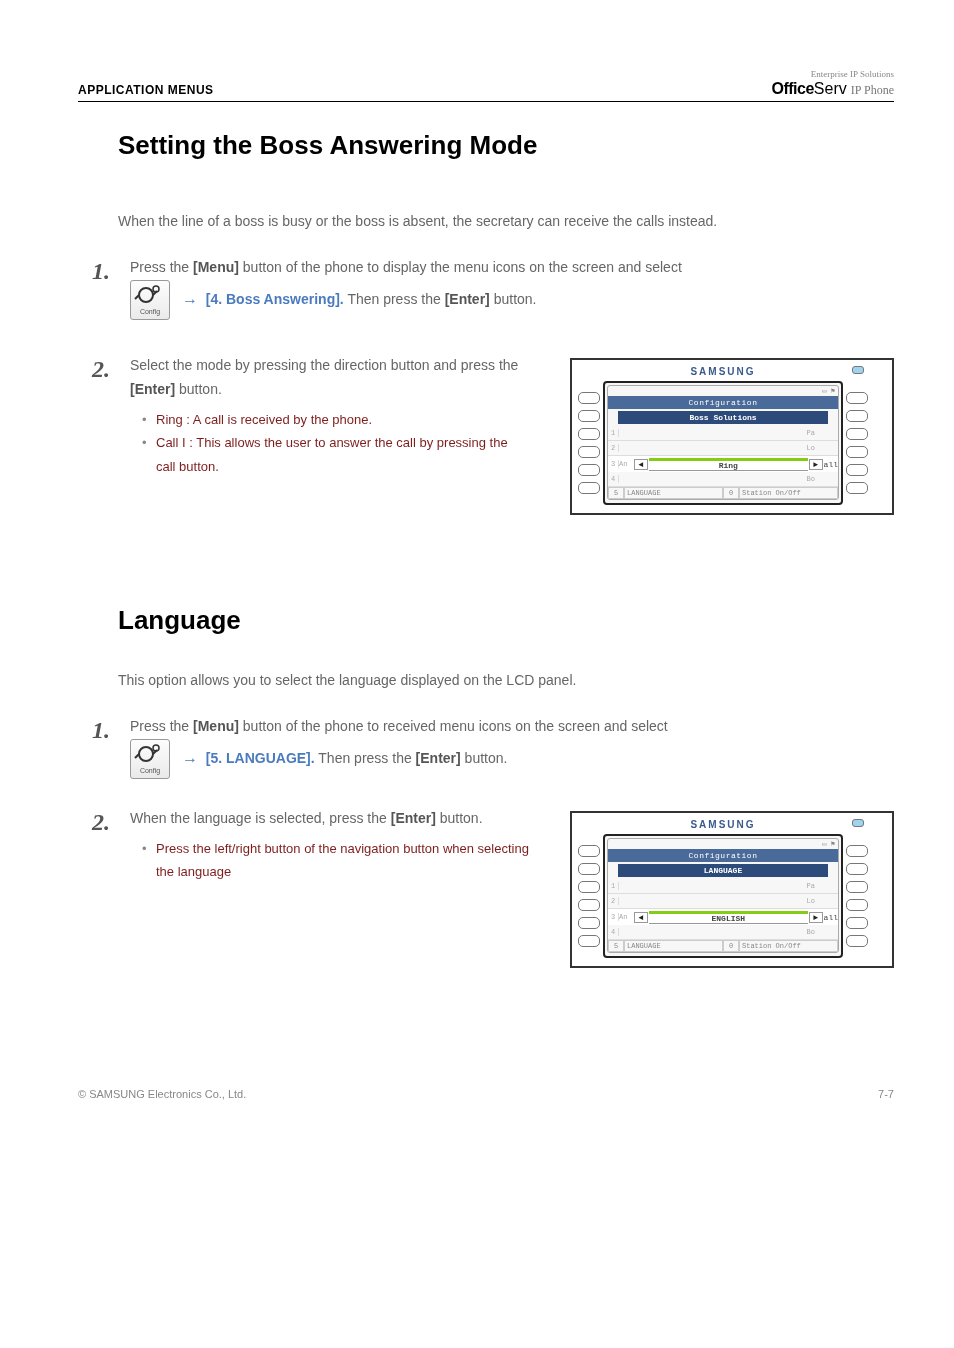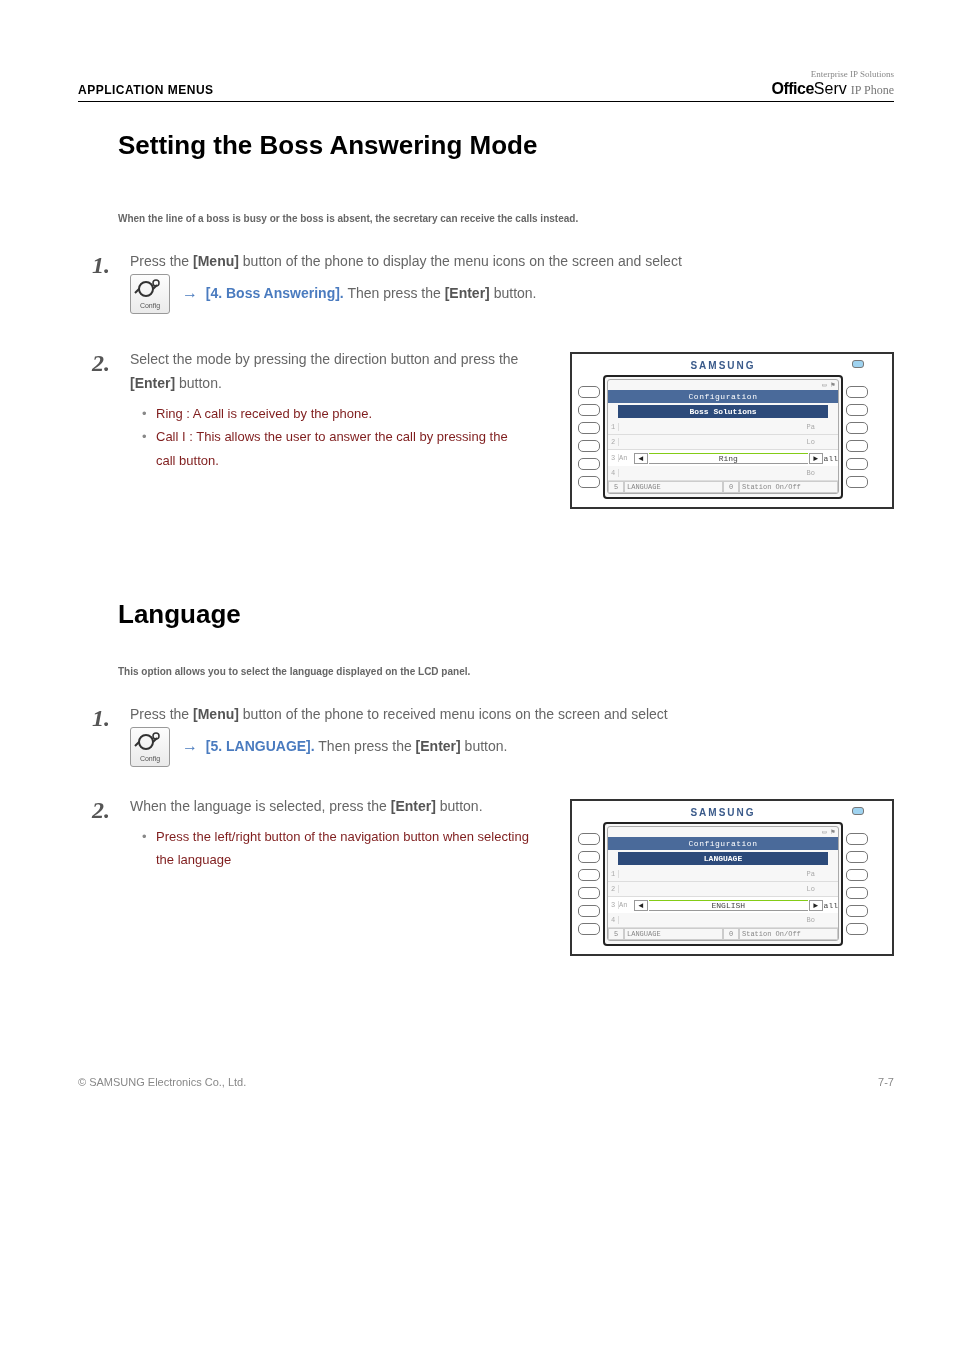--- a/index.html
+++ b/index.html
@@ -51,25 +51,24 @@
     font-family: "Times New Roman", serif;
     margin-left: 4px;
   }
 
   .section-title {
     font-size: 26px;
     font-weight: bold;
     margin: 0 0 50px 40px;
   }
   .section-intro {
-    font-size: 10px;
+    font-size: 14px;
     color: #666;
     margin: 0 0 24px 40px;
     line-height: 1.5;
-    font-weight: bold;
   }
 
   .step-block {
     margin-left: 40px;
     margin-bottom: 20px;
     position: relative;
   }
   .step-num {
     position: absolute;
     left: -26px;
@@ -284,22 +283,22 @@
     text-align: center;
     font-size: 8px;
     color: #222;
     border: 1px solid #999;
     margin: 0 1px;
   }
   .scr-select-row .val {
     flex: 1;
     text-align: center;
     font-size: 8px;
-    font-weight: normal;
-    border-top: 1px solid #84cc16;
+    font-weight: bold;
+    border-top: 3px solid #84cc16;
     border-bottom: 1px solid #999;
   }
   .scr-foot {
     display: flex;
     font-size: 7px;
   }
   .scr-foot .fcell {
     flex: 1;
     border: 1px solid #ccc;
     padding: 1px 2px;

